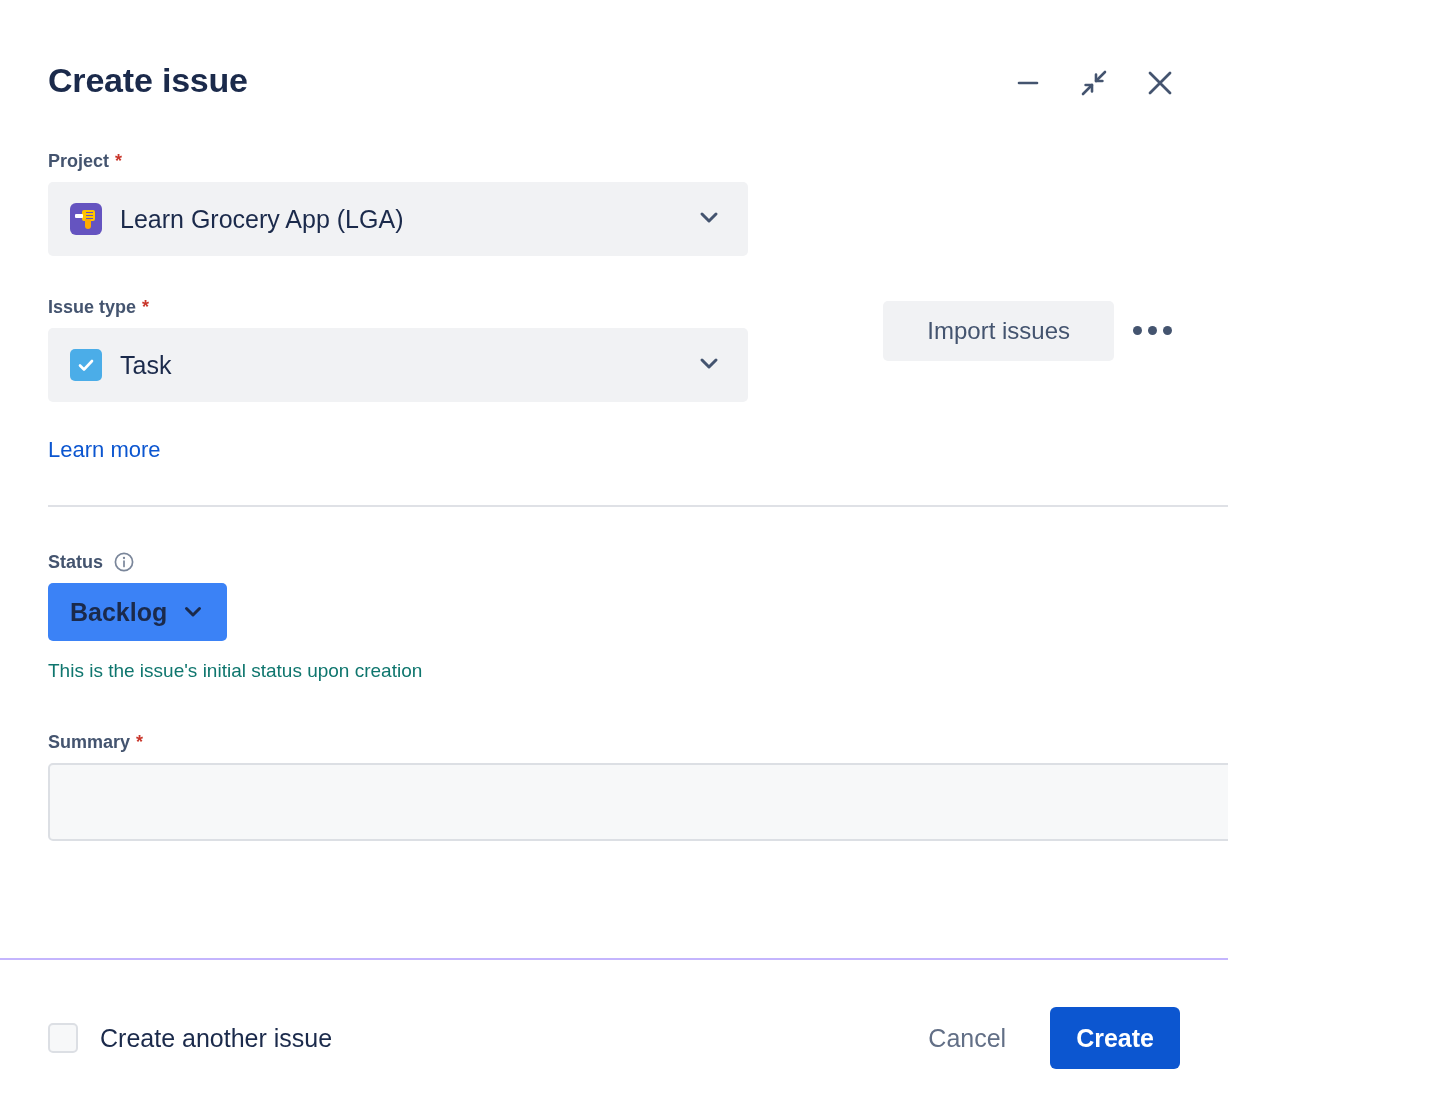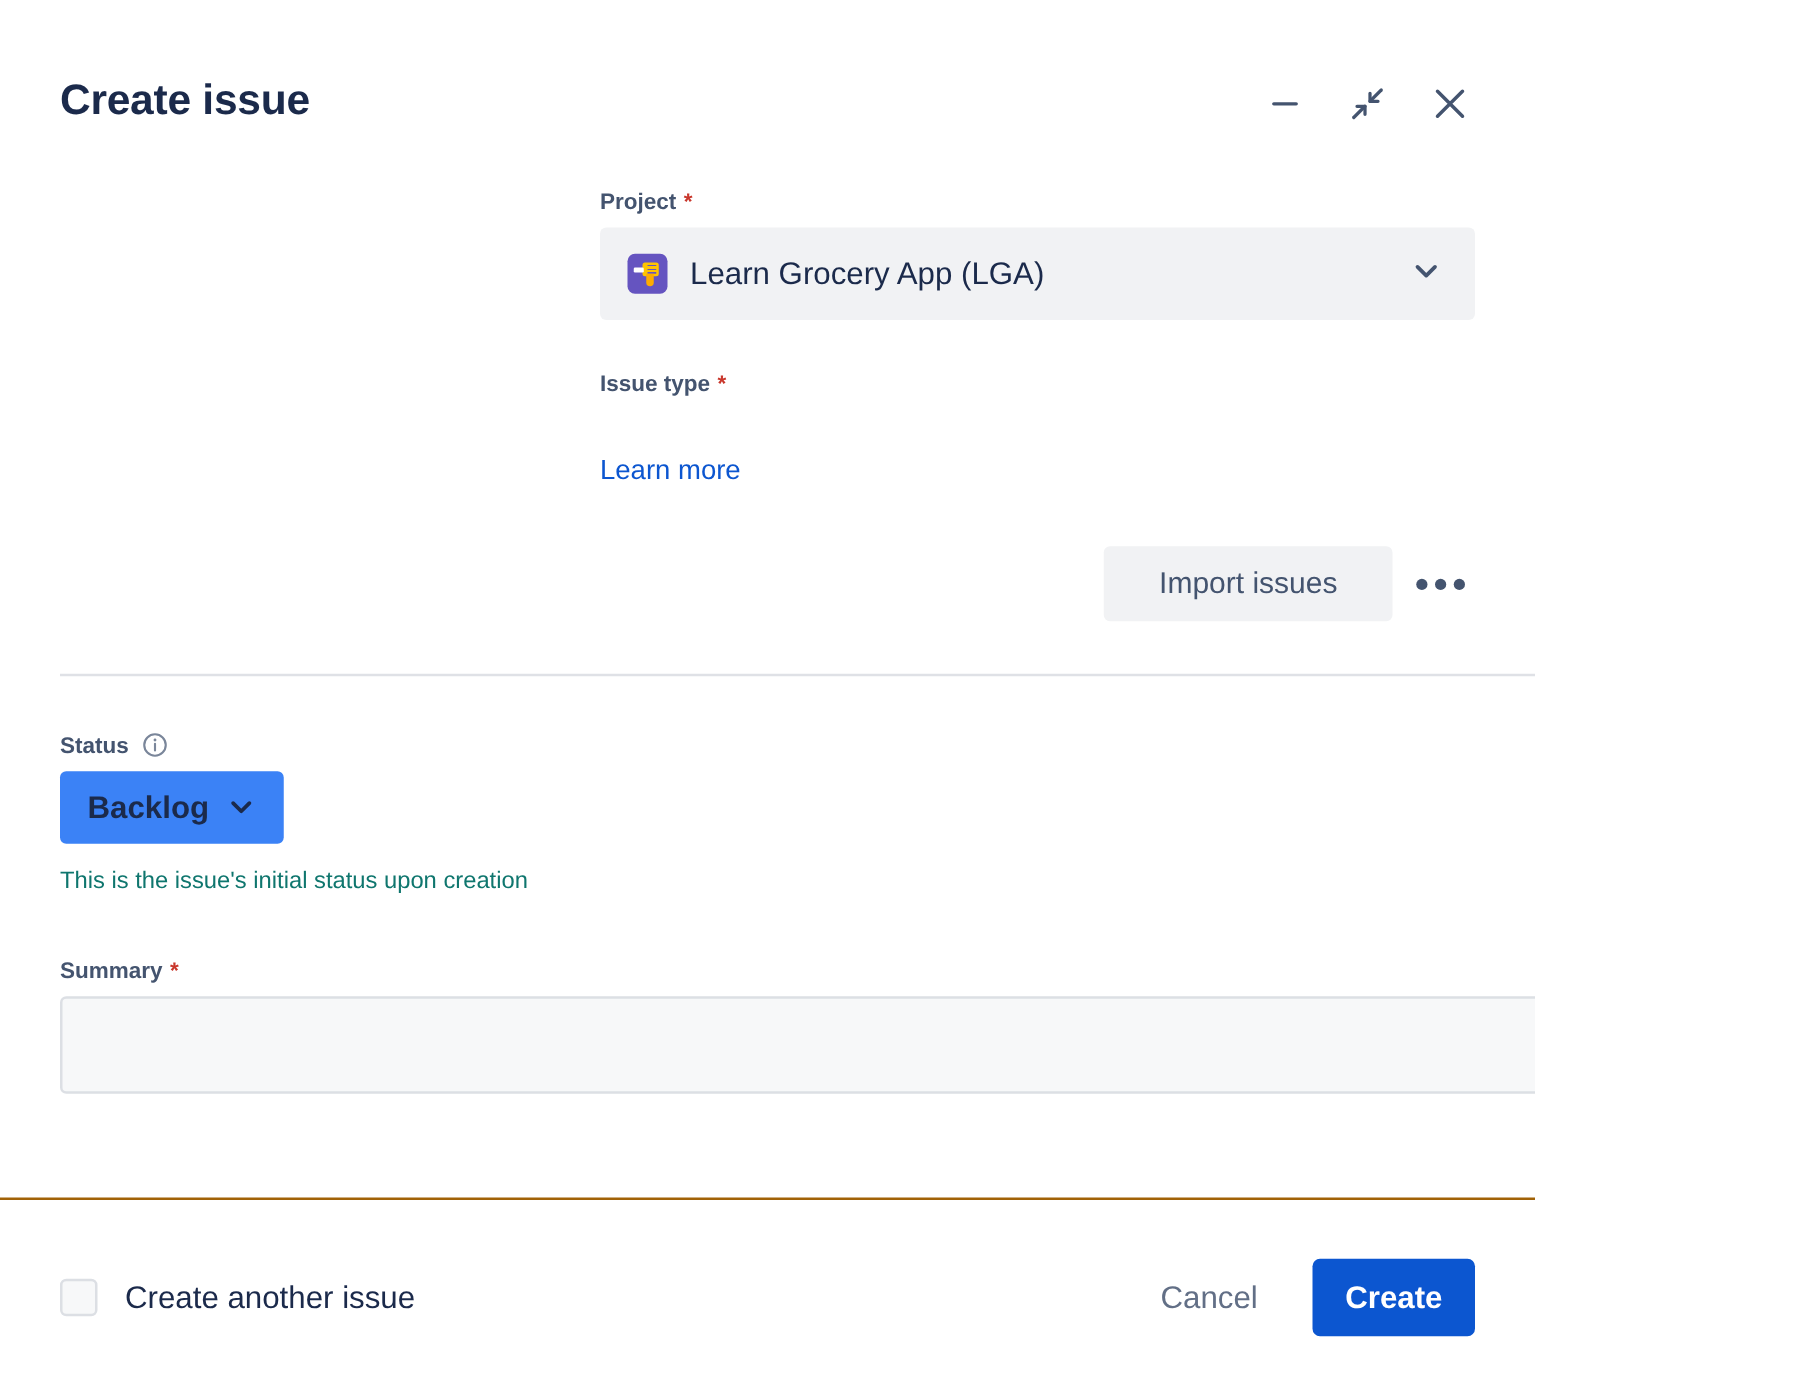--- a/index.html
+++ b/index.html
@@ -66,22 +66,21 @@
   .dlg-body {
     flex: 1 1 auto;
     position: relative;
     overflow: hidden;
     padding: 0 48px;
   }
 
   .top-row {
     display: flex;
     justify-content: space-between;
-    align-items: flex-end;
-    flex-direction: column;
+    align-items: center;
   }
   .left-col { width: 700px; }
   .right-col {
     display: flex;
     align-items: center;
     gap: 10px;
     padding-top: 48px;
   }
 
   .field-label {
@@ -280,21 +279,21 @@
     height: 9px;
     border-radius: 50%;
     background: #44546f;
     display: block;
   }
 
   
   .dlg-footer {
     flex: 0 0 auto;
     height: 158px;
-    border-top: 2px solid #a16207;
+    border-top: 2px solid #c4b5fd;
     display: flex;
     align-items: center;
     justify-content: space-between;
     padding: 0 48px;
   }
   .cb-wrap {
     display: flex;
     align-items: center;
     gap: 22px;
     cursor: pointer;
@@ -393,20 +392,33 @@
               </svg>
             </span>
           </div>
         </div>
 
         <div style="padding-top:40px">
           <div class="field-label">
             <span>Issue type</span>
             <span class="req">*</span>
           </div>
+          <div class="select-field">
+            <span class="type-icon">
+              <svg width="22" height="22" viewBox="0 0 22 22" fill="none">
+                <path d="M5 11.5 L9 15.5 L17 7" stroke="#ffffff" stroke-width="2.6" stroke-linecap="round" stroke-linejoin="round"></path>
+              </svg>
+            </span>
+            <span class="select-value">Task</span>
+            <span class="select-chevron">
+              <svg width="26" height="26" viewBox="0 0 26 26" fill="none">
+                <path d="M6 10 L13 17 L20 10" stroke="#44546f" stroke-width="3" stroke-linecap="round" stroke-linejoin="round"></path>
+              </svg>
+            </span>
+          </div>
           <a class="learn-link">Learn more</a>
         </div>
 
       </div>
 
       <div class="right-col">
         <button class="subtle-btn">Import issues</button>
         <button class="more-btn" aria-label="More actions">
           <i></i>
             <i></i>

